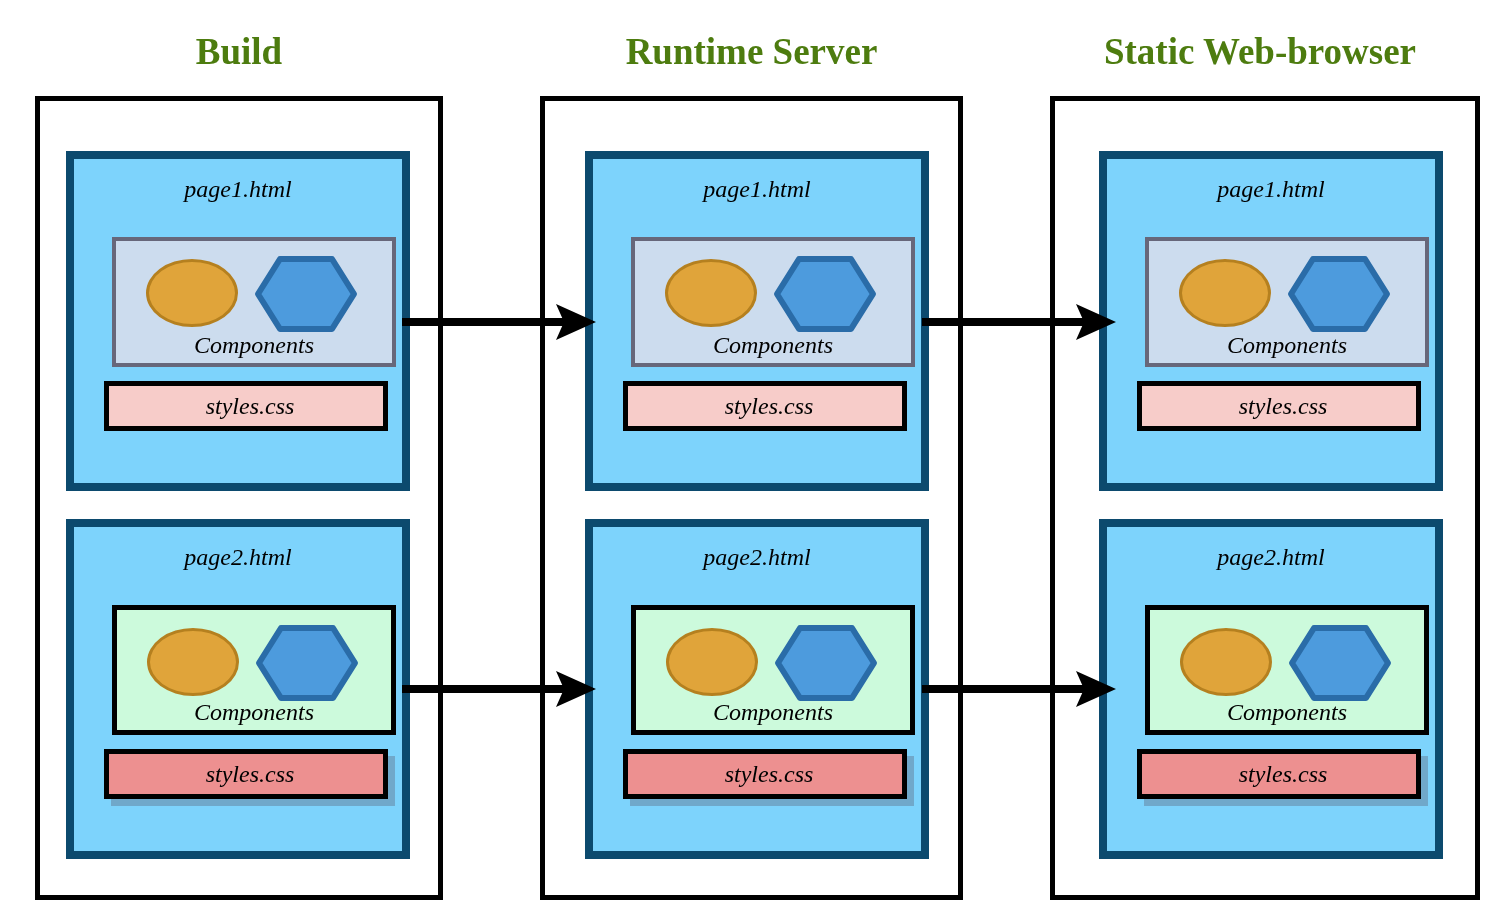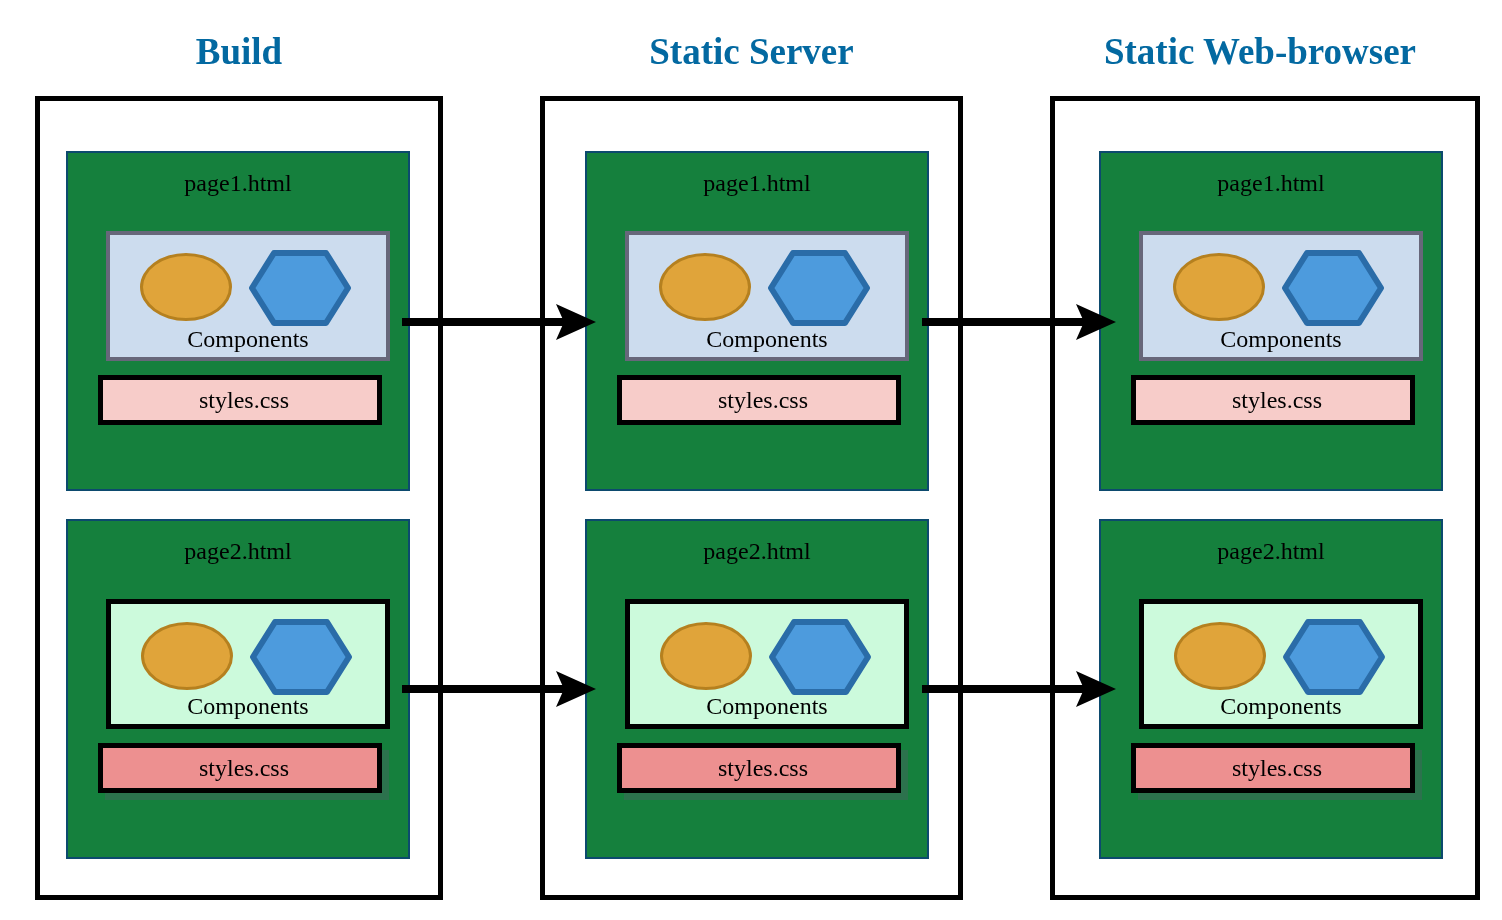--- a/index.html
+++ b/index.html
@@ -25,38 +25,39 @@
   }
 
   
   .col-title {
     position: absolute;
     text-align: center;
     font-weight: bold;
     font-size: 37px;
     line-height: 44px;
     letter-spacing: 0px;
-    color: #0369a1;
+    color: #4d7c0f;
     white-space: nowrap;
   }
 
   
   .stage-box {
     position: absolute;
     background: #ffffff;
     border: 5px solid #000000;
     box-sizing: border-box;
   }
 
   
   .page-box {
     position: absolute;
-    background: #15803d;
-    border: 2px solid #0c4a6e;
-    box-sizing: border-box;
+    background: #7dd3fc;
+    border: 8px solid #0c4a6e;
+    box-sizing: border-box;
+    font-style: italic;
   }
   .page-label {
     position: absolute;
     left: 0;
     right: 0;
     text-align: center;
     font-size: 24px;
     line-height: 28px;
     color: #000000;
     white-space: nowrap;
@@ -131,21 +132,21 @@
     position: absolute;
     overflow: visible;
   }
 </style>
 </head>
 <body>
 
 <div id="stage">
 
   <div class="col-title" style="left:35px; top:30px; width:408px;">Build</div>
-  <div class="col-title" style="left:540px; top:30px; width:423px;">Static Server</div>
+  <div class="col-title" style="left:540px; top:30px; width:423px;">Runtime Server</div>
   <div class="col-title" style="left:1040px; top:30px; width:440px;">Static Web-browser</div>
 
   <div class="stage-box" style="left:35px; top:96px; width:408px; height:804px;">
 
     <div class="page-box" style="left:26px; top:50px; width:344px; height:340px;">
       <div class="page-label" style="top:16px;">page1.html</div>
 
       <div class="components-box variant-blue" style="left:30px; top:78px; width:284px; height:130px;">
         <div class="shape-ellipse" style="left:30px; top:18px; width:92px; height:68px;"></div>
         <svg class="shape-hexagon" style="left:138px; top:14px;" width="104" height="78" viewBox="0 0 104 78">

